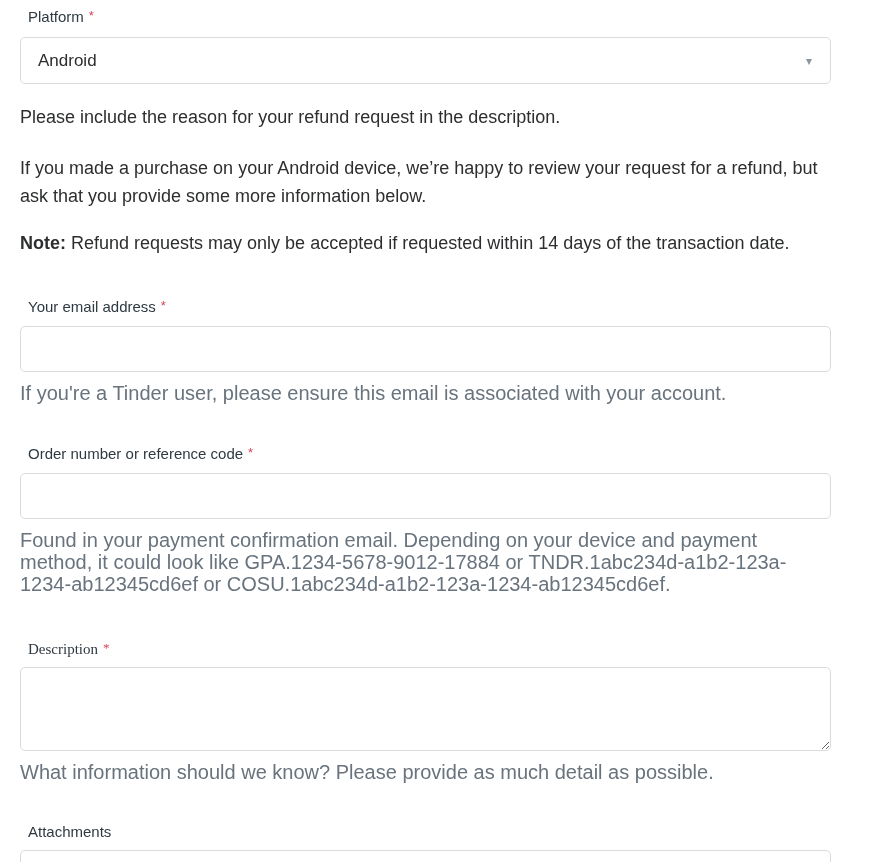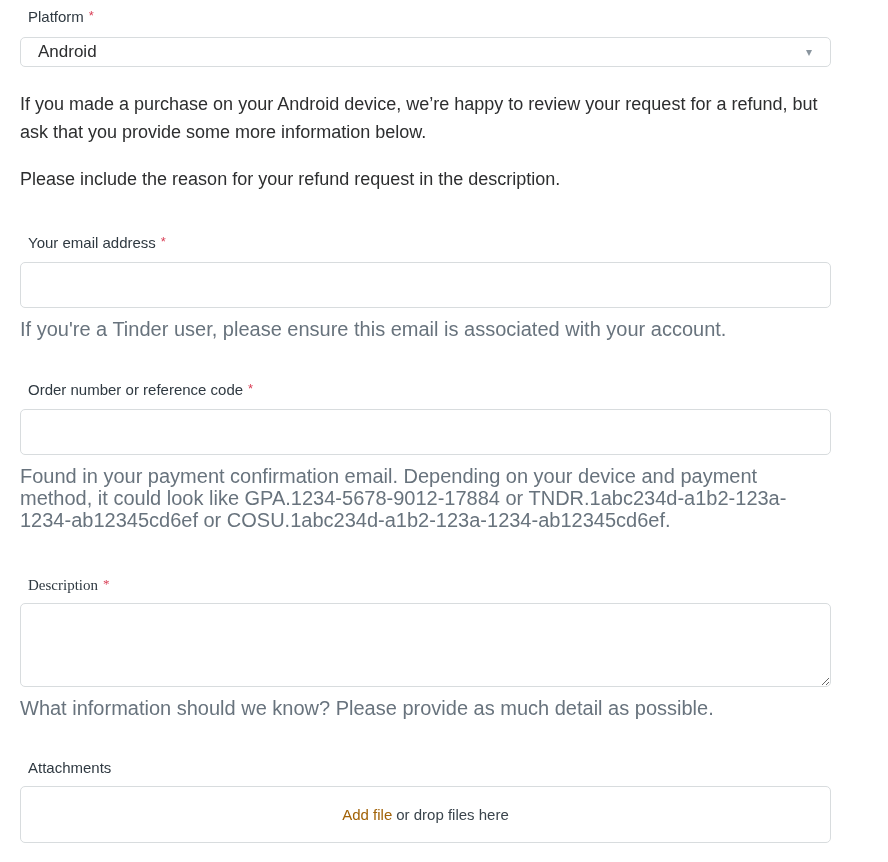--- a/index.html
+++ b/index.html
@@ -25,21 +25,21 @@
   }
   .required {
     color: #d93f56;
     font-size: 13px;
     margin-left: 5px;
     position: relative;
     top: -2px;
   }
   .select-box {
     margin-top: 10px;
-    height: 30px;
+    height: 47px;
     width: 811px;
     border: 1px solid #d8dcde;
     border-radius: 5px;
     background: #fff;
     display: flex;
     align-items: center;
     justify-content: space-between;
     padding: 0 18px 0 17px;
     font-size: 17px;
     color: #2d2e2f;
@@ -119,22 +119,23 @@
 <body>
 
 <div class="container">
 
   <label class="field-label"><span>Platform</span><span class="required">*</span></label>
   <div class="select-box">
     <span>Android</span>
     <span class="caret">▾</span>
   </div>
 
+  <p class="para p-reason">Please include the reason for your refund request in the description.</p>
   <p class="para p-intro">If you made a purchase on your Android device, we’re happy to review your request for a refund, but ask that you provide some more information below.</p>
-  <p class="para p-reason">Please include the reason for your refund request in the description.</p>
+  <p class="para p-note"><span class="bold">Note:</span><span> Refund requests may only be accepted if requested within 14 days of the transaction date.</span></p>
 
   <label class="field-label label-email"><span>Your email address</span><span class="required">*</span></label>
   <input type="text" class="text-input" value="" style="">
   <p class="helper">If you're a Tinder user, please ensure this email is associated with your account.</p>
 
   <label class="field-label label-order"><span>Order number or reference code</span><span class="required">*</span></label>
   <input type="text" class="text-input" value="" style="">
   <p class="helper">Found in your payment confirmation email. Depending on your device and payment method, it could look like GPA.1234-5678-9012-17884 or TNDR.1abc234d-a1b2-123a-1234-ab12345cd6ef or COSU.1abc234d-a1b2-123a-1234-ab12345cd6ef.</p>
 
   <label class="field-label label-desc"><span>Description</span><span class="required">*</span></label>

